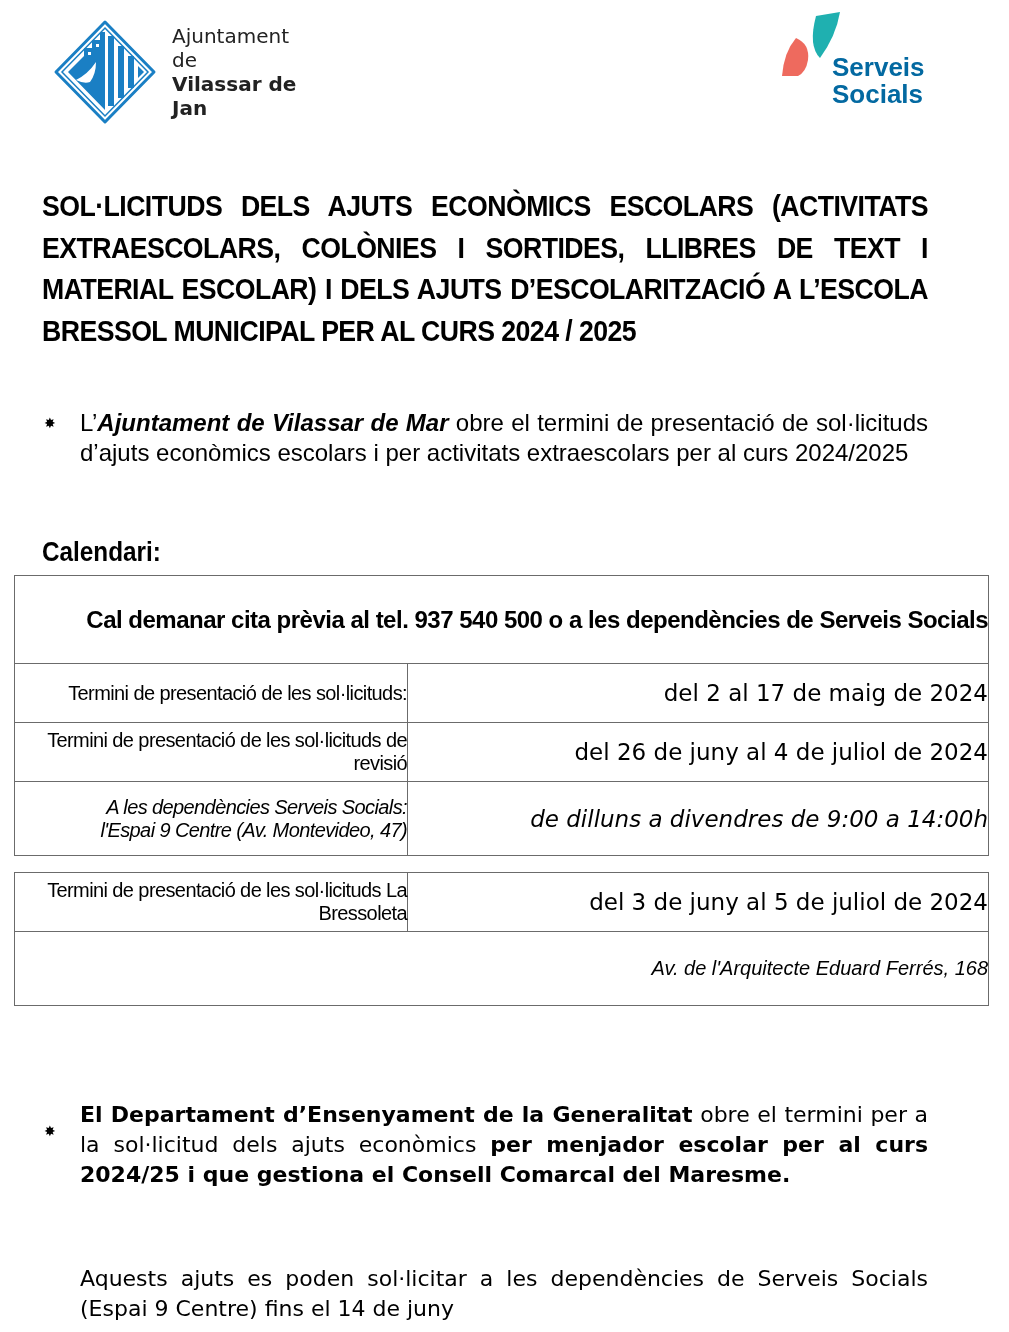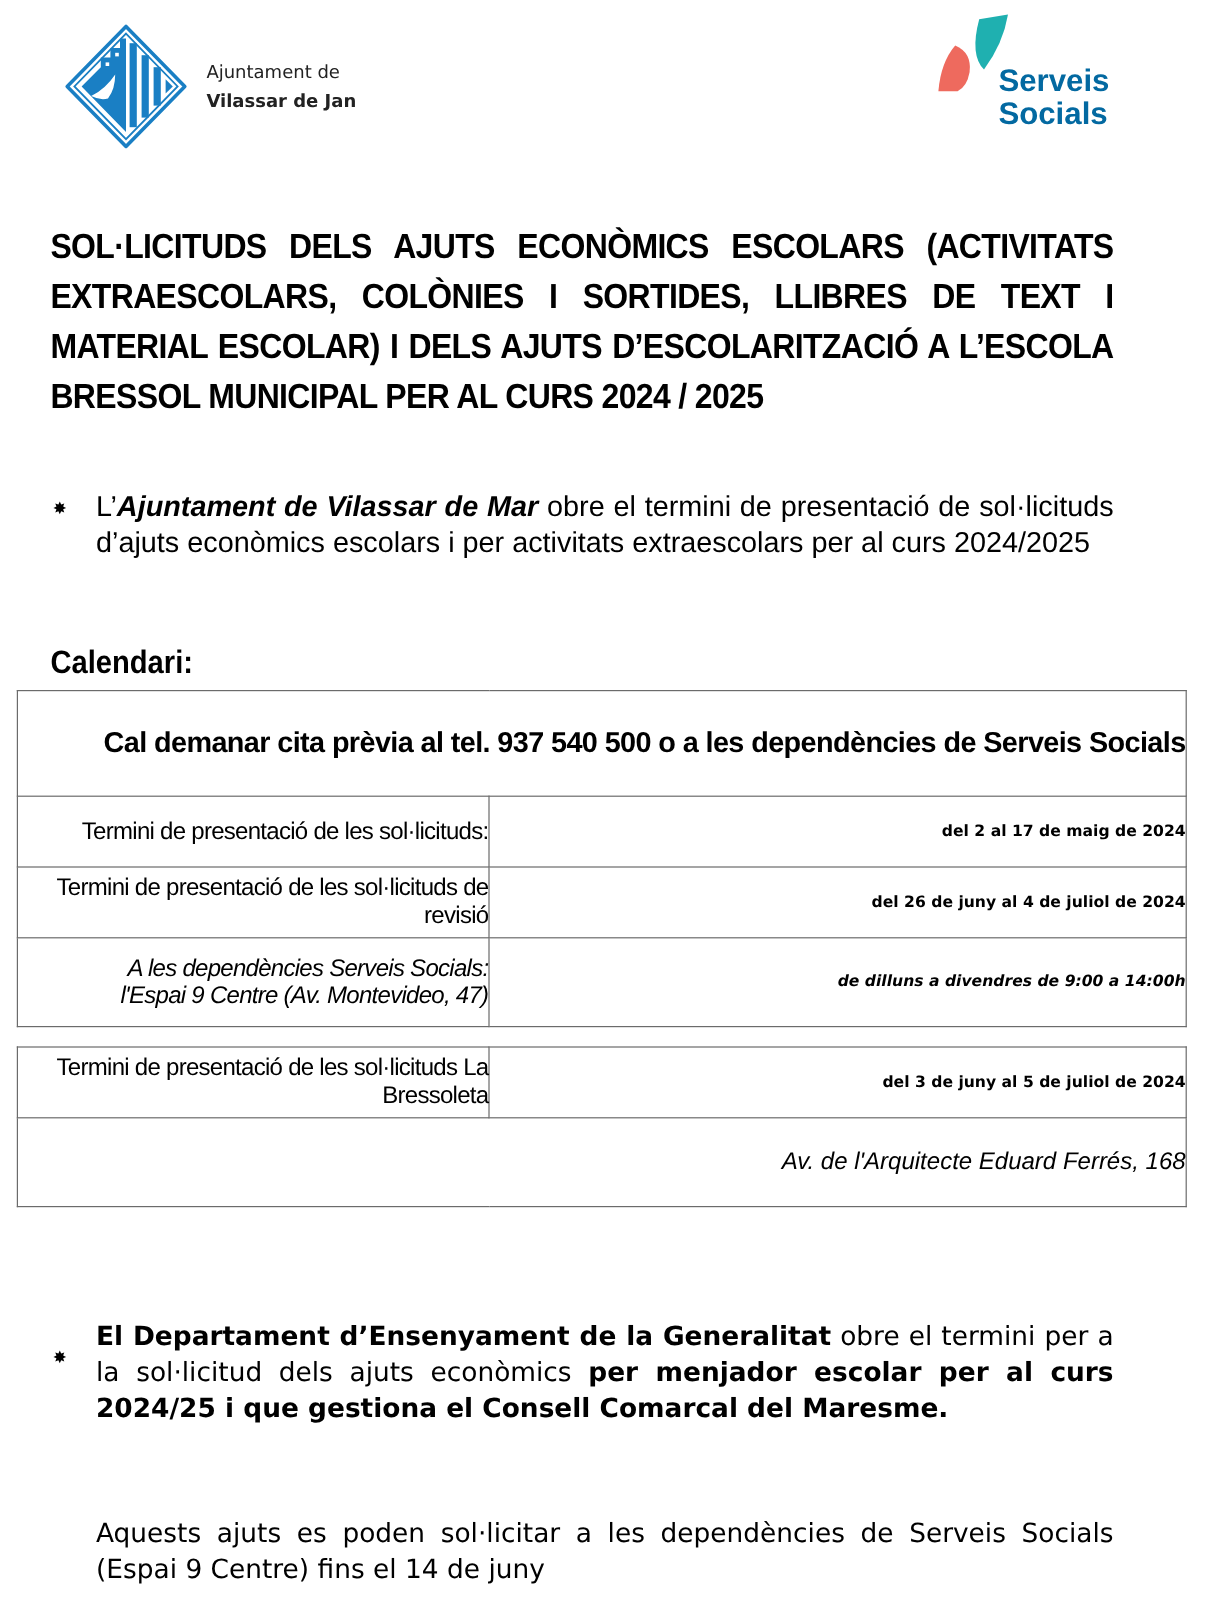--- a/index.html
+++ b/index.html
@@ -1,21 +1,21 @@
 <!DOCTYPE html>
 <html><head>
 <meta charset="utf-8">
 <style>
   * { box-sizing: border-box; margin: 0; padding: 0; }
   html, body { width: 1009px; height: 1332px; background: #ffffff; overflow: hidden; }
   body { position: relative; font-family: "Liberation Sans", sans-serif; color: #000; }
 
   .logo-left { position: absolute; left: 50px; top: 18px; width: 270px; height: 108px; display: flex; align-items: center; }
   .logo-left svg { width: 110px; height: 108px; flex: none; }
-  .logo-left .logo-text { margin-left: 12px; font-family: "DejaVu Sans", sans-serif; font-size: 15px; line-height: 24px; color: #222; }
+  .logo-left .logo-text { margin-left: 12px; font-family: "DejaVu Sans", sans-serif; font-size: 20px; line-height: 24px; color: #222; }
   .logo-left .logo-text .l2 { font-weight: bold; }
 
   .logo-right { position: absolute; left: 778px; top: 8px; width: 170px; height: 100px; }
   .logo-right svg { position: absolute; left: 0; top: 0; width: 70px; height: 70px; }
   .logo-right .ss-text { position: absolute; left: 54px; top: 46px; font-family: "Liberation Sans", sans-serif; font-weight: bold; font-size: 26px; line-height: 27px; color: #0369a1; }
 
   .title { position: absolute; left: 42px; top: 186px; width: 886px; font-family: "Liberation Sans", sans-serif; font-weight: bold; font-size: 29px; line-height: 41.5px; text-align: justify; letter-spacing: -0.6px; transform: scaleX(0.92); transform-origin: left top; width: 963px; }
 
   .bullet { position: absolute; left: 44px; font-size: 14px; }
   .para { position: absolute; left: 80px; width: 848px; font-family: "DejaVu Sans", sans-serif; font-size: 22px; line-height: 30px; text-align: justify; }
@@ -23,21 +23,21 @@
   .para1 b { font-style: italic; }
 
   .cal-heading { position: absolute; left: 42px; top: 537px; font-family: "Liberation Sans", sans-serif; font-weight: bold; font-size: 27px; transform: scaleX(0.9); transform-origin: left top; }
 
   table { position: absolute; left: 14px; width: 975px; border-collapse: collapse; }
   td { border: 1.5px solid #6b6b6b; text-align: right; vertical-align: middle; font-family: "Liberation Sans", sans-serif; }
   .t1 { top: 575px; }
   .t2 { top: 872px; padding-left: 20px; }
   .head-cell { height: 88px; font-weight: bold; font-size: 24px; letter-spacing: -0.5px; }
   .lcell { width: 393px; font-size: 20px; letter-spacing: -0.6px; }
-  .rcell { font-family: "DejaVu Sans", sans-serif; font-weight: bold; font-size: 13px; }
+  .rcell { font-family: "DejaVu Sans", sans-serif; font-weight: normal; font-size: 23px; }
   .row-h { height: 59px; }
   .row-h3 { height: 74px; }
   .ital { font-style: italic; }
   .addr-cell { height: 74px; font-style: italic; font-size: 20px; }
 
   .para2 { top: 1100px; }
   .para3 { top: 1264px; }
 </style>
 </head>
 <body>

